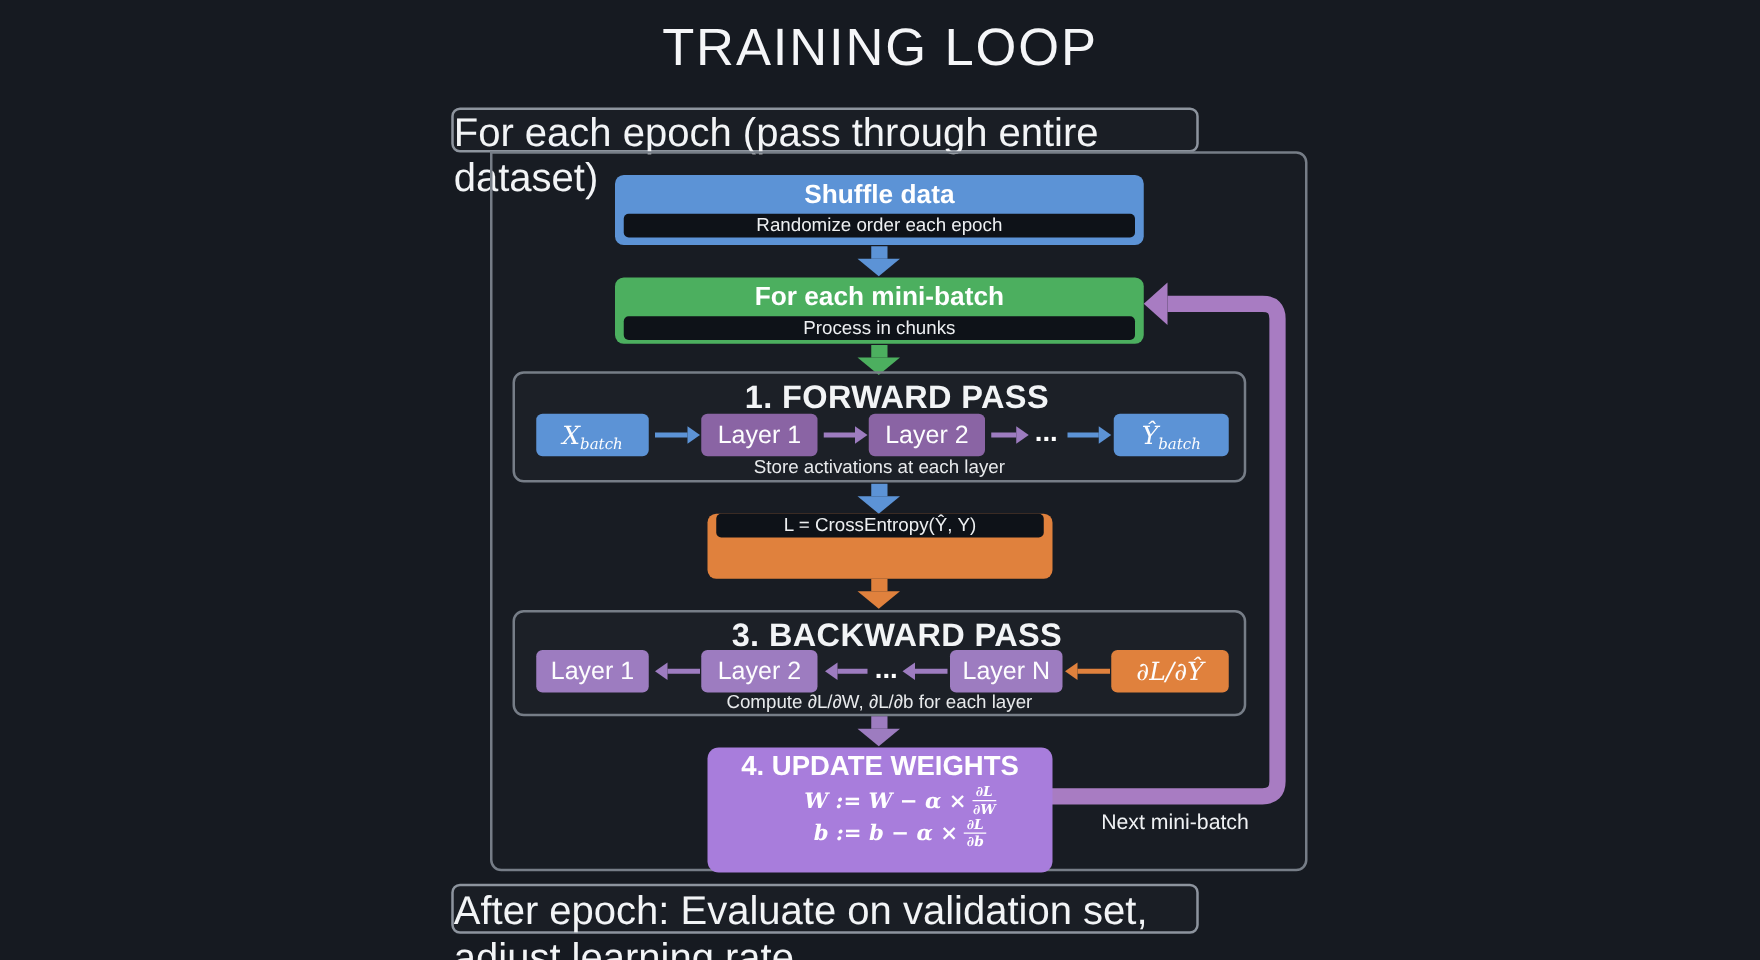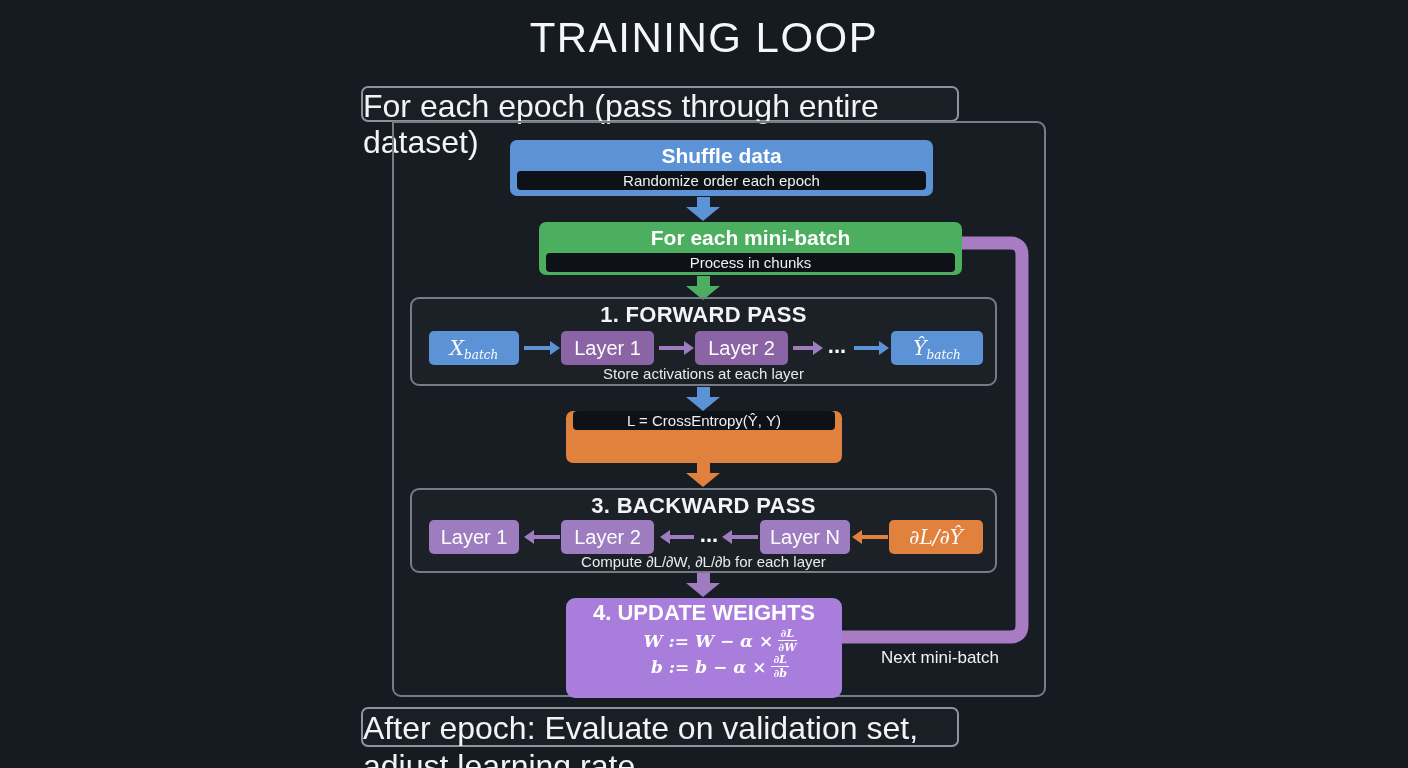--- a/index.html
+++ b/index.html
@@ -46,33 +46,33 @@
   .step-box .step-title{
     font-size:21px;font-weight:bold;text-align:center;line-height:31px;
     color:#fff;
   }
   .inner-dark{
     margin:0 7px;background:var(--inner-dark,#0e1218);
     border-radius:4px;height:19px;line-height:19px;
     font-size:15px;text-align:center;color:#eef0f2;
   }
   .blue-bg{background:var(--blue,#5c93d6);}
-  .green-bg{background:var(--green,#4caf5f);margin-left:47px;}
+  .green-bg{background:var(--green,#4caf5f);}
   .orange-bg{background:var(--orange,#e0813d);}
   .purple-bg{background:var(--purple-bright,#a87ddc);}
 
   .panel{
     left:410px;width:587px;
     border:2px solid var(--border-panel,#7d848e);
     border-radius:9px;background:rgba(255,255,255,0.018);
     box-sizing:border-box;z-index:2;
   }
   .panel-title{
-    position:absolute;left:0;top:3px;width:100%;
-    font-size:22px;font-weight:bold;text-align:center;letter-spacing:0.3px;
+    position:absolute;left:14px;top:3px;width:100%;
+    font-size:26px;font-weight:bold;text-align:center;letter-spacing:0.3px;
   }
   .panel-caption{
     position:absolute;left:0;width:100%;
     font-size:15px;text-align:center;color:#e8eaec;
   }
 
   .node{
     position:absolute;height:34px;border-radius:5px;
     font-size:20px;line-height:34px;text-align:center;color:#fdfdfe;
   }
@@ -134,21 +134,21 @@
   <span>For each epoch (pass through entire dataset)</span>
 </div>
 
 <div class="abs epoch-container"></div>
 
 <svg class="abs loop-svg" width="1408" height="768" viewBox="0 0 1408 768">
   <path d="M 838 637 L 1010 637 Q 1022 637 1022 625 L 1022 255 Q 1022 243 1010 243 L 934 243" fill="none" stroke-width="13" style="stroke:var(--purple-loop,#a87cc2)"></path>
   <polygon points="915,243 934,226 934,260" style="fill:var(--purple-loop,#a87cc2)"></polygon>
 </svg>
 
-<div class="abs step-box blue-bg" style="top:140px;height:56px;margin-left:18px;">
+<div class="abs step-box blue-bg" style="top:140px;height:56px;">
   <div class="step-title">Shuffle data</div>
   <div class="inner-dark">Randomize order each epoch</div>
 </div>
 
 <div class="abs varrow c-blue" style="left:686px;top:197px;">
   <div class="shaft"></div>
     <div class="head"></div>
 </div>
 
 <div class="abs step-box green-bg" style="top:222px;height:53px;">

